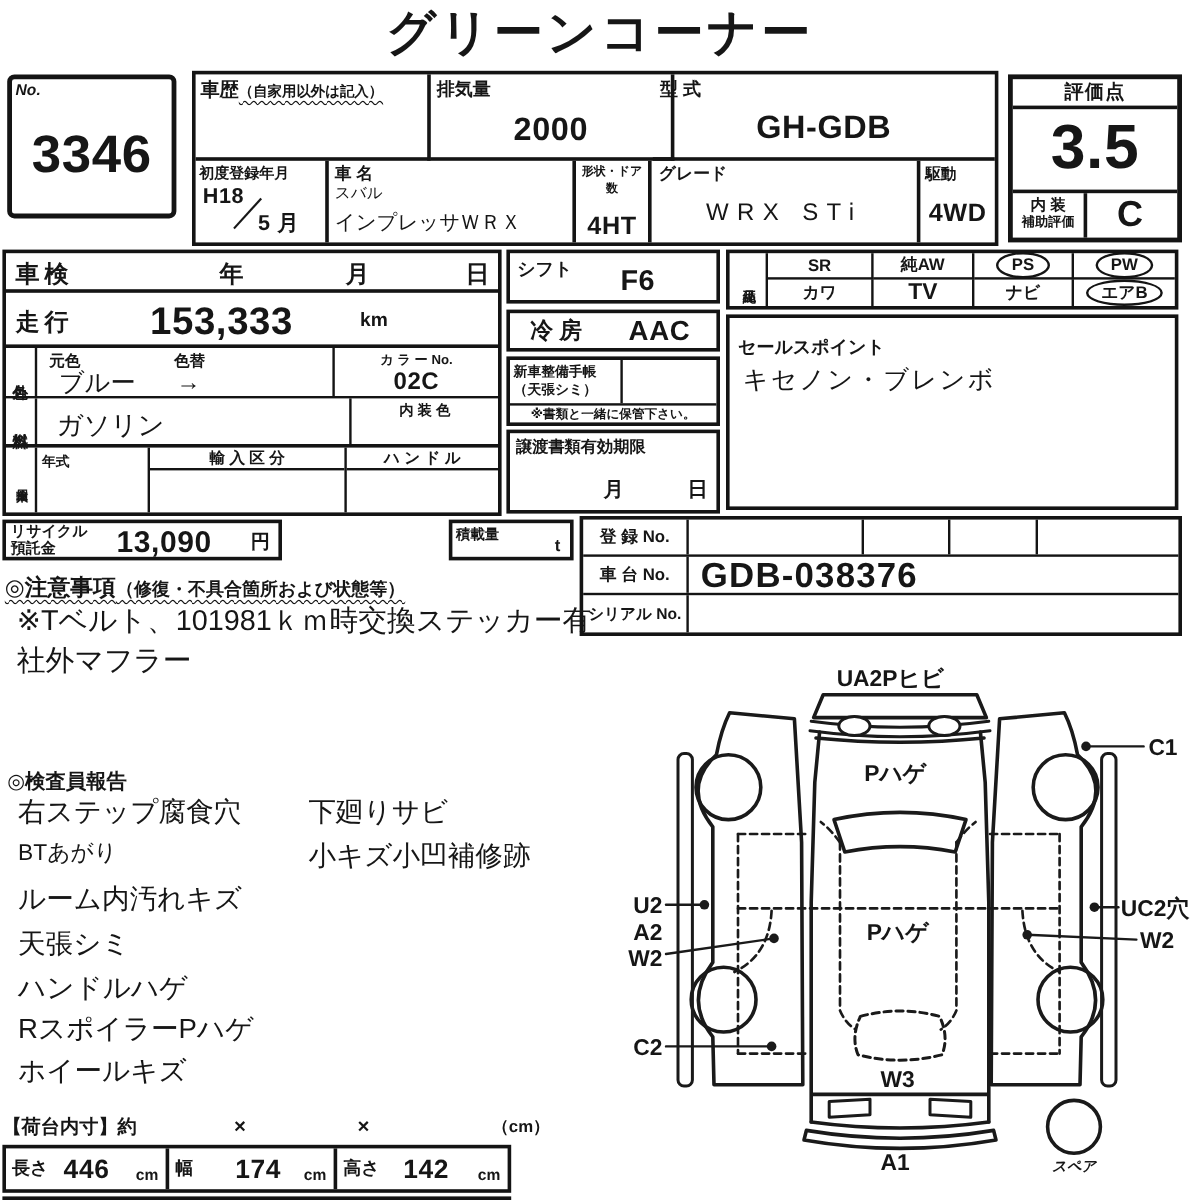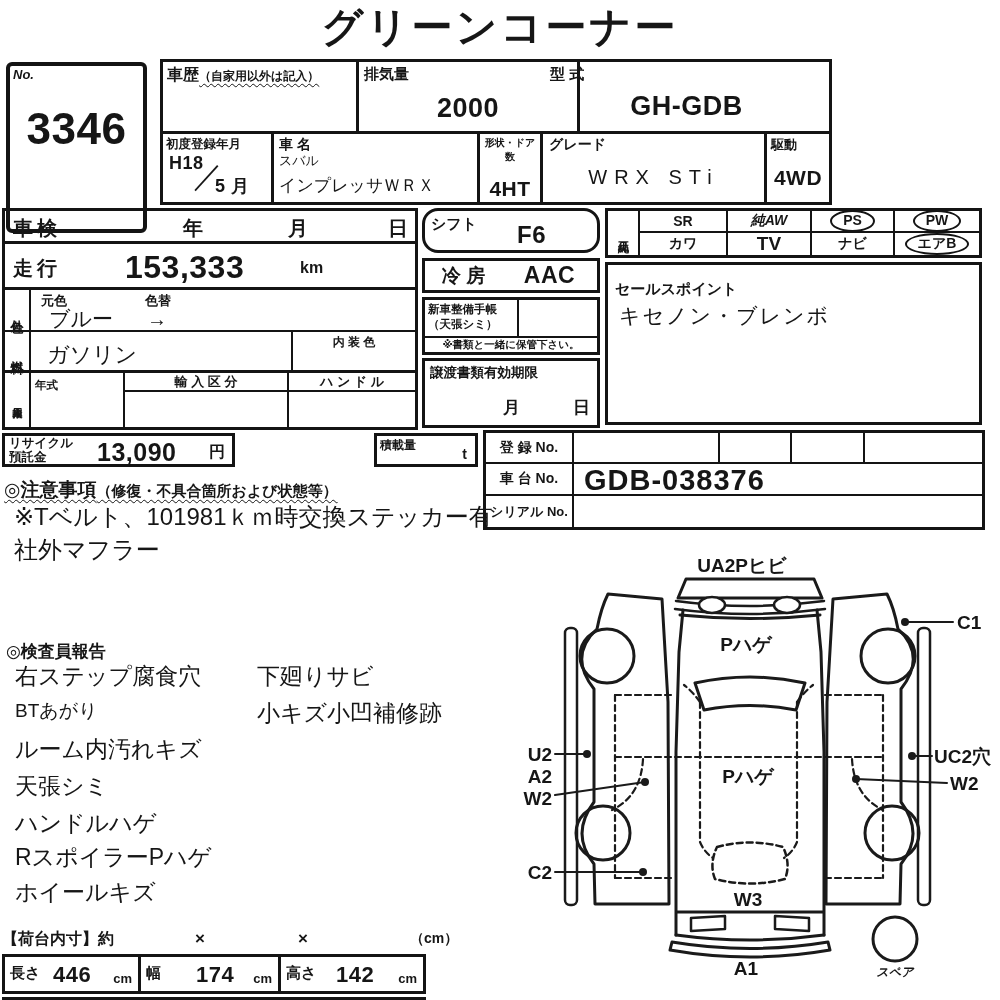--- a/index.html
+++ b/index.html
@@ -20,31 +20,31 @@
   .circled { border:2.5px solid #141414; border-radius:50%; padding:0 11px 1px 11px; line-height:17px; display:inline-block; }
   svg text { font-family:"Liberation Sans","DejaVu Sans",sans-serif; font-weight:bold; fill:#161616; }
 </style>
 </head>
 <body>
 
 <div class="sheet">
 
   <div class="abs bold" style="left:0;top:6;width:1000px;text-align:center;font-size:41px;letter-spacing:3px;">グリーンコーナー</div>
 
-  <div class="abs b4" style="left:6px;top:62px;width:141px;height:171px;border-radius:6px;">
+  <div class="abs b4" style="left:6px;top:62px;width:141px;height:120px;border-radius:6px;">
     <span class="abs bold" style="left:3px;top:1px;font-size:13px;font-style:italic;">No.</span>
     <div class="abs num" style="left:0;top:38px;width:100%;text-align:center;font-size:44px;">3346</div>
   </div>
 
   <div class="abs b3" style="left:160px;top:59px;width:672px;height:146px;">
 
     <div class="abs" style="left:0;top:0;width:196px;height:72px;border-right:3px solid #141414;border-bottom:3px solid #141414;padding:3px 4px;">
       <span class="bold" style="font-size:16px;">車歴</span><span class="bold wavy" style="font-size:12px;">（自家用以外は記入）</span>
     </div>
-    <div class="abs" style="left:196px;top:0;width:221px;height:72px;border-right:3px solid #141414;border-bottom:3px solid #141414;padding:3px 5px;">
+    <div class="abs" style="left:196px;top:0;width:203px;height:72px;border-right:3px solid #141414;border-bottom:3px solid #141414;padding:3px 5px;">
       <div class="bold" style="font-size:15px;">排気量</div>
       <div class="num" style="text-align:center;font-size:27px;margin-top:9px;">2000</div>
     </div>
     <div class="abs" style="left:381px;top:0;width:285px;height:72px;border-bottom:3px solid #141414;padding:3px 6px;">
       <div class="bold" style="font-size:15px;">型 式</div>
       <div class="num" style="text-align:center;font-size:27px;margin-top:7px;">GH-GDB</div>
     </div>
 
     <div class="abs" style="left:0;top:72px;width:111px;height:68px;border-right:3px solid #141414;padding:2px 3px;">
       <div class="bold" style="font-size:12.5px;">初度登録年月</div>
@@ -64,20 +64,33 @@
     <div class="abs" style="left:380px;top:72px;width:224px;height:68px;border-right:3px solid #141414;padding:2px 6px;">
       <div class="bold" style="font-size:14px;">グレード</div>
       <div style="text-align:center;font-size:20px;letter-spacing:7px;margin-top:12px;">WRX STi</div>
     </div>
     <div class="abs" style="left:604px;top:72px;width:62px;height:68px;padding:2px 4px;">
       <div class="bold" style="font-size:13px;">駆動</div>
       <div class="num" style="text-align:center;font-size:21px;margin-top:12px;">4WD</div>
     </div>
   </div>
 
+  <div class="abs b4" style="left:840px;top:62px;width:145px;height:140px;">
+    <div style="height:25px;border-bottom:3px solid #141414;display:flex;align-items:center;justify-content:center;">
+      <span class="bold" style="font-size:16px;letter-spacing:1px;">評価点</span>
+    </div>
+    <div class="num" style="height:67px;text-align:center;font-size:52px;line-height:64px;">3.5</div>
+    <div class="abs" style="left:0;bottom:0;width:100%;height:40px;border-top:3px solid #141414;">
+      <div class="abs" style="left:0;top:0;width:62px;height:100%;border-right:3px solid #141414;text-align:center;">
+        <div class="bold" style="font-size:13px;line-height:1.2;margin-top:2px;">内 装</div>
+        <div class="bold" style="font-size:11px;line-height:1.1;">補助評価</div>
+      </div>
+      <div class="abs num" style="left:62px;top:0;width:72px;text-align:center;font-size:30px;line-height:36px;">C</div>
+    </div>
+  </div>
 
   <div class="abs b3" style="left:2px;top:208px;width:416px;height:222px;">
 
     <div class="abs" style="left:0;top:0;width:410px;height:33px;border-bottom:3px solid #141414;">
       <span class="abs bold" style="left:8px;top:4px;font-size:20px;letter-spacing:4px;">車検</span>
       <span class="abs bold" style="left:178px;top:4px;font-size:20px;">年</span>
       <span class="abs bold" style="left:283px;top:4px;font-size:20px;">月</span>
       <span class="abs bold" style="left:383px;top:4px;font-size:20px;">日</span>
     </div>
 
@@ -86,20 +99,24 @@
       <span class="abs num" style="left:120px;top:2px;font-size:32px;">153,333</span>
       <span class="abs bold" style="left:295px;top:12px;font-size:16px;">km</span>
     </div>
 
     <div class="abs" style="left:0;top:79px;width:410px;height:42px;border-bottom:2px solid #141414;">
       <div class="abs vlabel ctr" style="left:0;top:0;width:26px;height:100%;border-right:2px solid #141414;font-size:13px;justify-content:center;display:flex;">外色</div>
       <span class="abs bold" style="left:36px;top:2px;font-size:13px;">元色</span>
       <span class="abs bold" style="left:140px;top:2px;font-size:13px;">色替</span>
       <span class="abs" style="left:44px;top:15px;font-size:21px;">ブルー</span>
       <span class="abs" style="left:142px;top:18px;font-size:20px;font-weight:bold;">→</span>
+      <div class="abs" style="left:272px;top:0;width:138px;height:100%;border-left:2px solid #141414;">
+        <div class="bold" style="font-size:11px;text-align:center;padding-top:2px;">カ ラ ー No.</div>
+        <div class="num" style="text-align:center;font-size:20px;">02C</div>
+      </div>
     </div>
 
     <div class="abs" style="left:0;top:121px;width:410px;height:41px;border-bottom:3px solid #141414;">
       <div class="abs vlabel ctr" style="left:0;top:0;width:26px;height:100%;border-right:2px solid #141414;font-size:13px;display:flex;justify-content:center;">燃料</div>
       <span class="abs" style="left:42px;top:8px;font-size:22px;">ガソリン</span>
       <div class="abs" style="left:286px;top:0;width:124px;height:100%;border-left:2px solid #141414;">
         <div class="bold" style="font-size:12px;text-align:center;padding-top:2px;">内 装 色</div>
       </div>
     </div>
 
@@ -110,21 +127,21 @@
       </div>
       <div class="abs" style="left:120px;top:0;width:164px;height:100%;border-right:2px solid #141414;">
         <div class="bold" style="font-size:13px;text-align:center;border-bottom:2px solid #141414;height:19px;">輸 入 区 分</div>
       </div>
       <div class="abs" style="left:284px;top:0;width:126px;height:100%;">
         <div class="bold" style="font-size:13px;text-align:center;border-bottom:2px solid #141414;height:19px;">ハ ン ド ル</div>
       </div>
     </div>
   </div>
 
-  <div class="abs b3" style="left:422px;top:208px;width:178px;height:45px;border-radius:16px;">
+  <div class="abs b3" style="left:422px;top:208px;width:178px;height:45px;">
     <span class="abs bold" style="left:6px;top:4px;font-size:15px;">シフト</span>
     <span class="abs num" style="left:92px;top:10px;font-size:24px;">F6</span>
   </div>
   <div class="abs b3" style="left:422px;top:258px;width:178px;height:35px;">
     <div class="abs ctr bold" style="left:0;top:0;width:77px;height:100%;font-size:19px;">冷 房</div>
     <div class="abs ctr num" style="left:77px;top:0;width:95px;height:100%;font-size:23px;text-align:center;">AAC</div>
   </div>
   <div class="abs b3" style="left:422px;top:297px;width:178px;height:58px;">
     <div class="abs" style="left:0;top:0;width:94px;height:36px;border-right:2px solid #141414;padding:2px 3px;">
       <div class="bold" style="font-size:11.5px;">新車整備手帳</div>
@@ -140,21 +157,21 @@
     <span class="abs bold" style="left:148px;bottom:6px;font-size:17px;">日</span>
   </div>
 
   <div class="abs b3" style="left:605px;top:208px;width:377px;height:50px;">
     <div class="abs vlabel ctr" style="left:0;top:0;width:32px;height:100%;border-right:2px solid #141414;font-size:11px;display:flex;justify-content:center;">純正品</div>
 
     <div class="abs ctr" style="left:32px;top:0;width:88px;height:22px;border-right:2px solid #141414;border-bottom:2px solid #141414;">
         <span class="bold" style="font-size:14px;">SR</span>
       </div>
     <div class="abs ctr" style="left:120px;top:0;width:84px;height:22px;border-right:2px solid #141414;border-bottom:2px solid #141414;">
-        <span class="bold" style="font-size:14px;font-style:italic;">純AW</span>
+        <span class="bold" style="font-size:14px;">純AW</span>
       </div>
     <div class="abs ctr" style="left:204px;top:0;width:83px;height:22px;border-right:2px solid #141414;border-bottom:2px solid #141414;">
         <span class="bold circled" style="font-size:14px;">PS</span>
       </div>
     <div class="abs ctr" style="left:287px;top:0;width:84px;height:22px;border-bottom:2px solid #141414;">
         <span class="bold circled" style="font-size:14px;">PW</span>
       </div>
 
     <div class="abs ctr" style="left:32px;top:22px;width:88px;height:22px;border-right:2px solid #141414;">
         <span class="bold" style="font-size:14px;">カワ</span>

